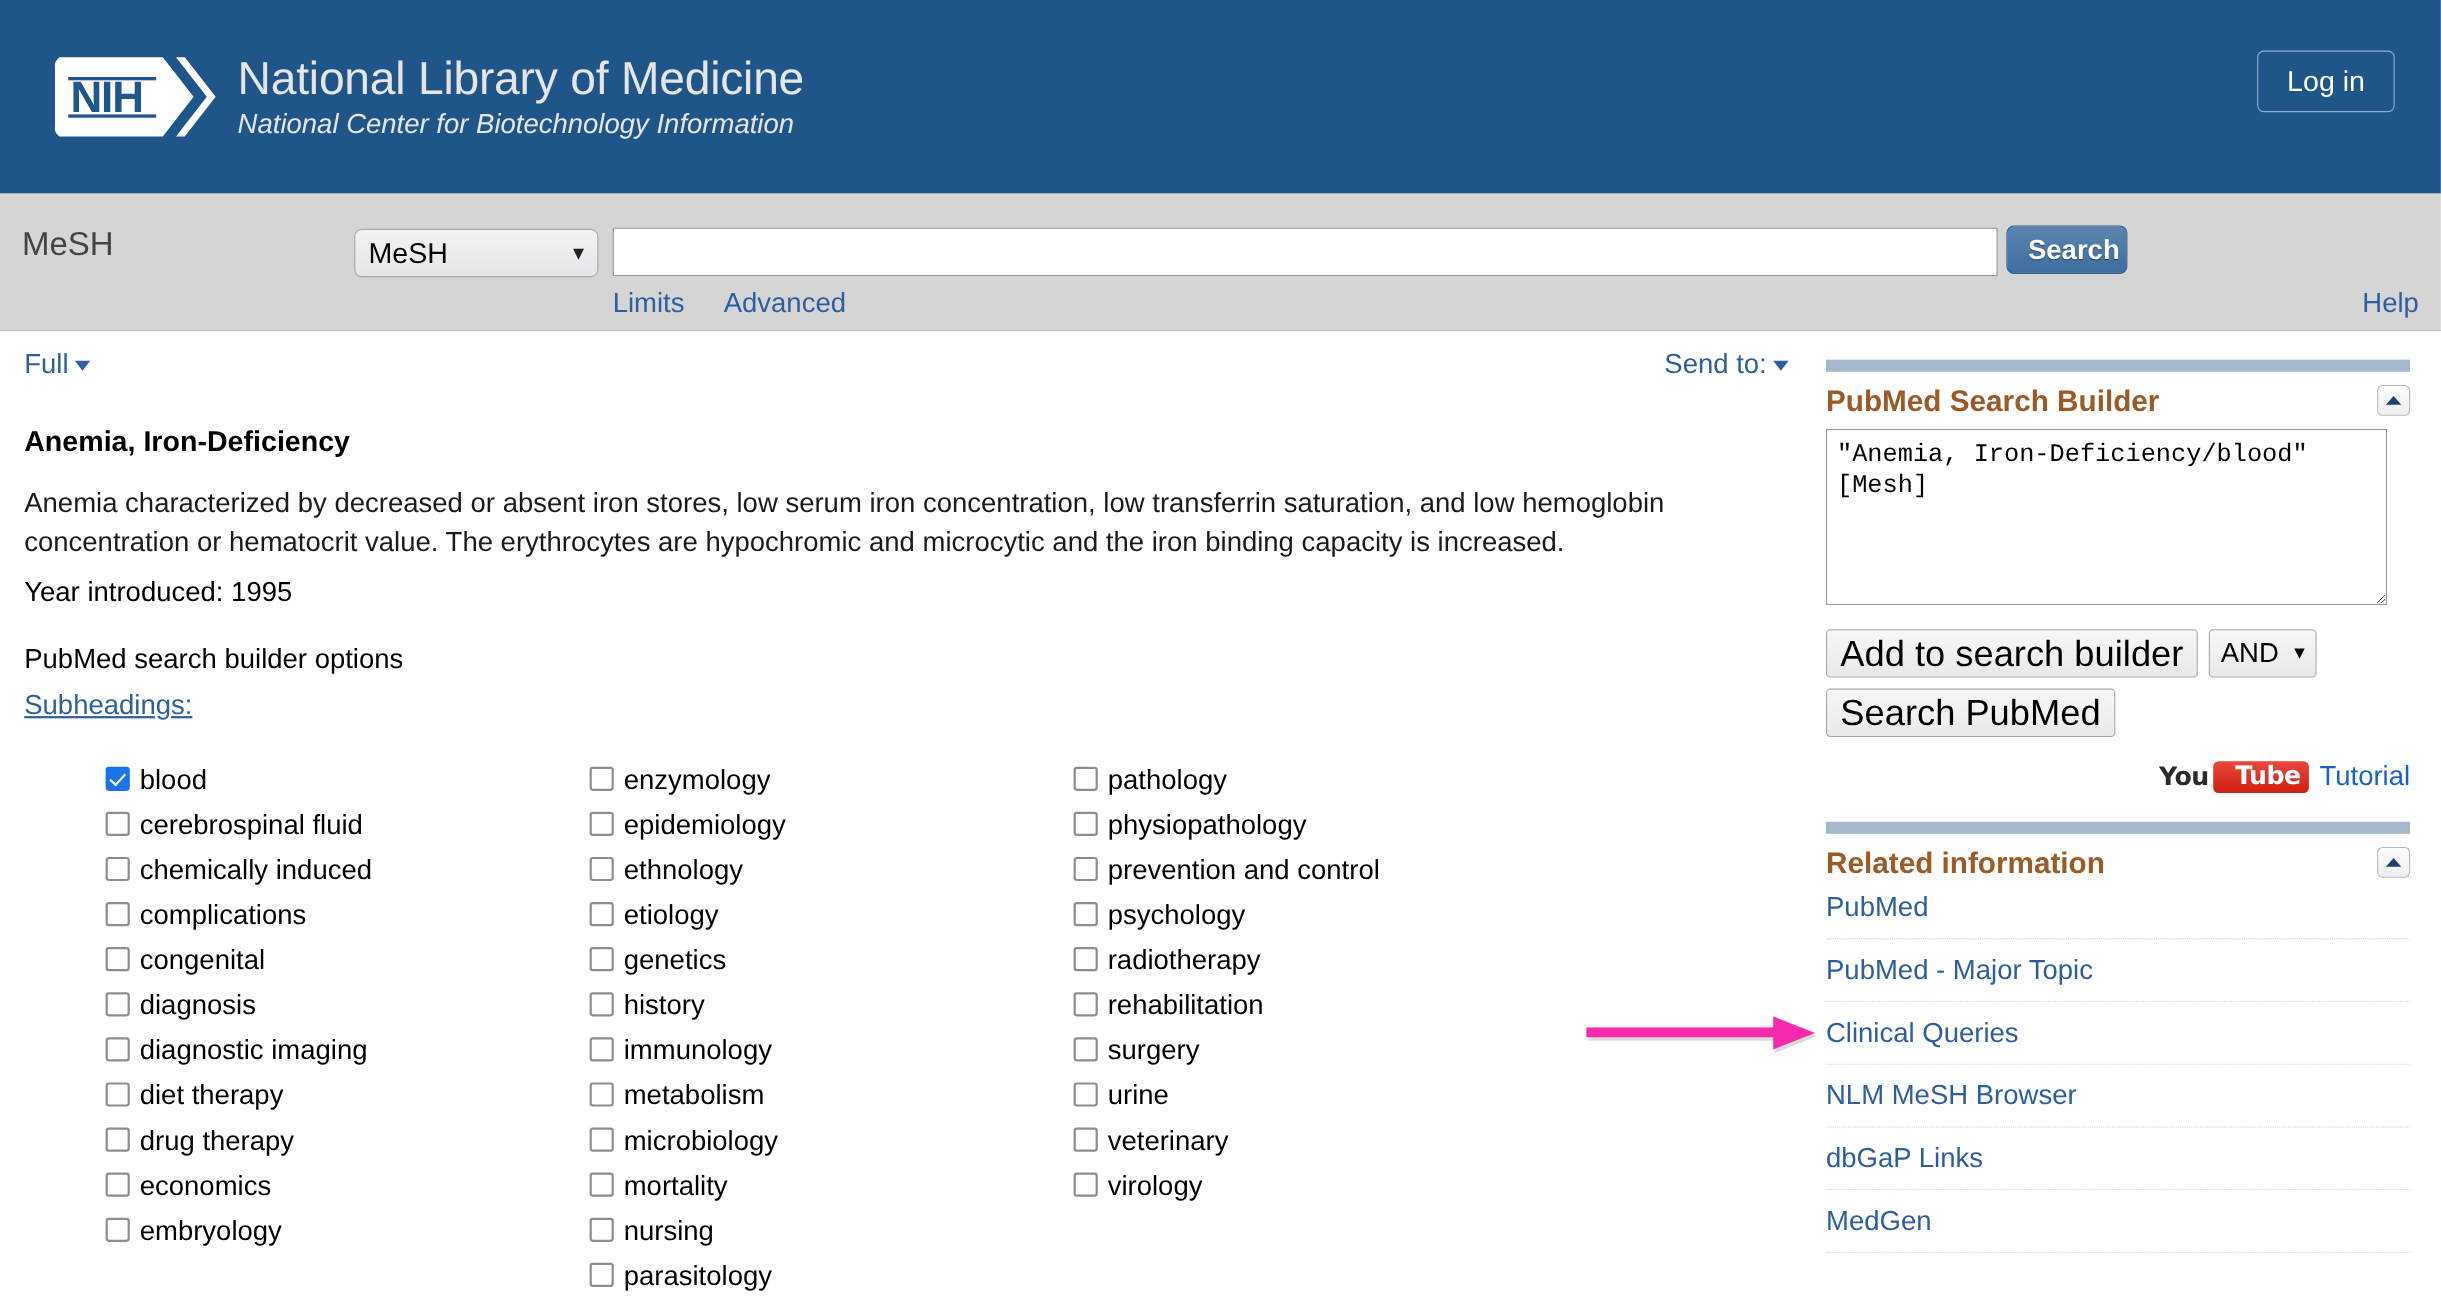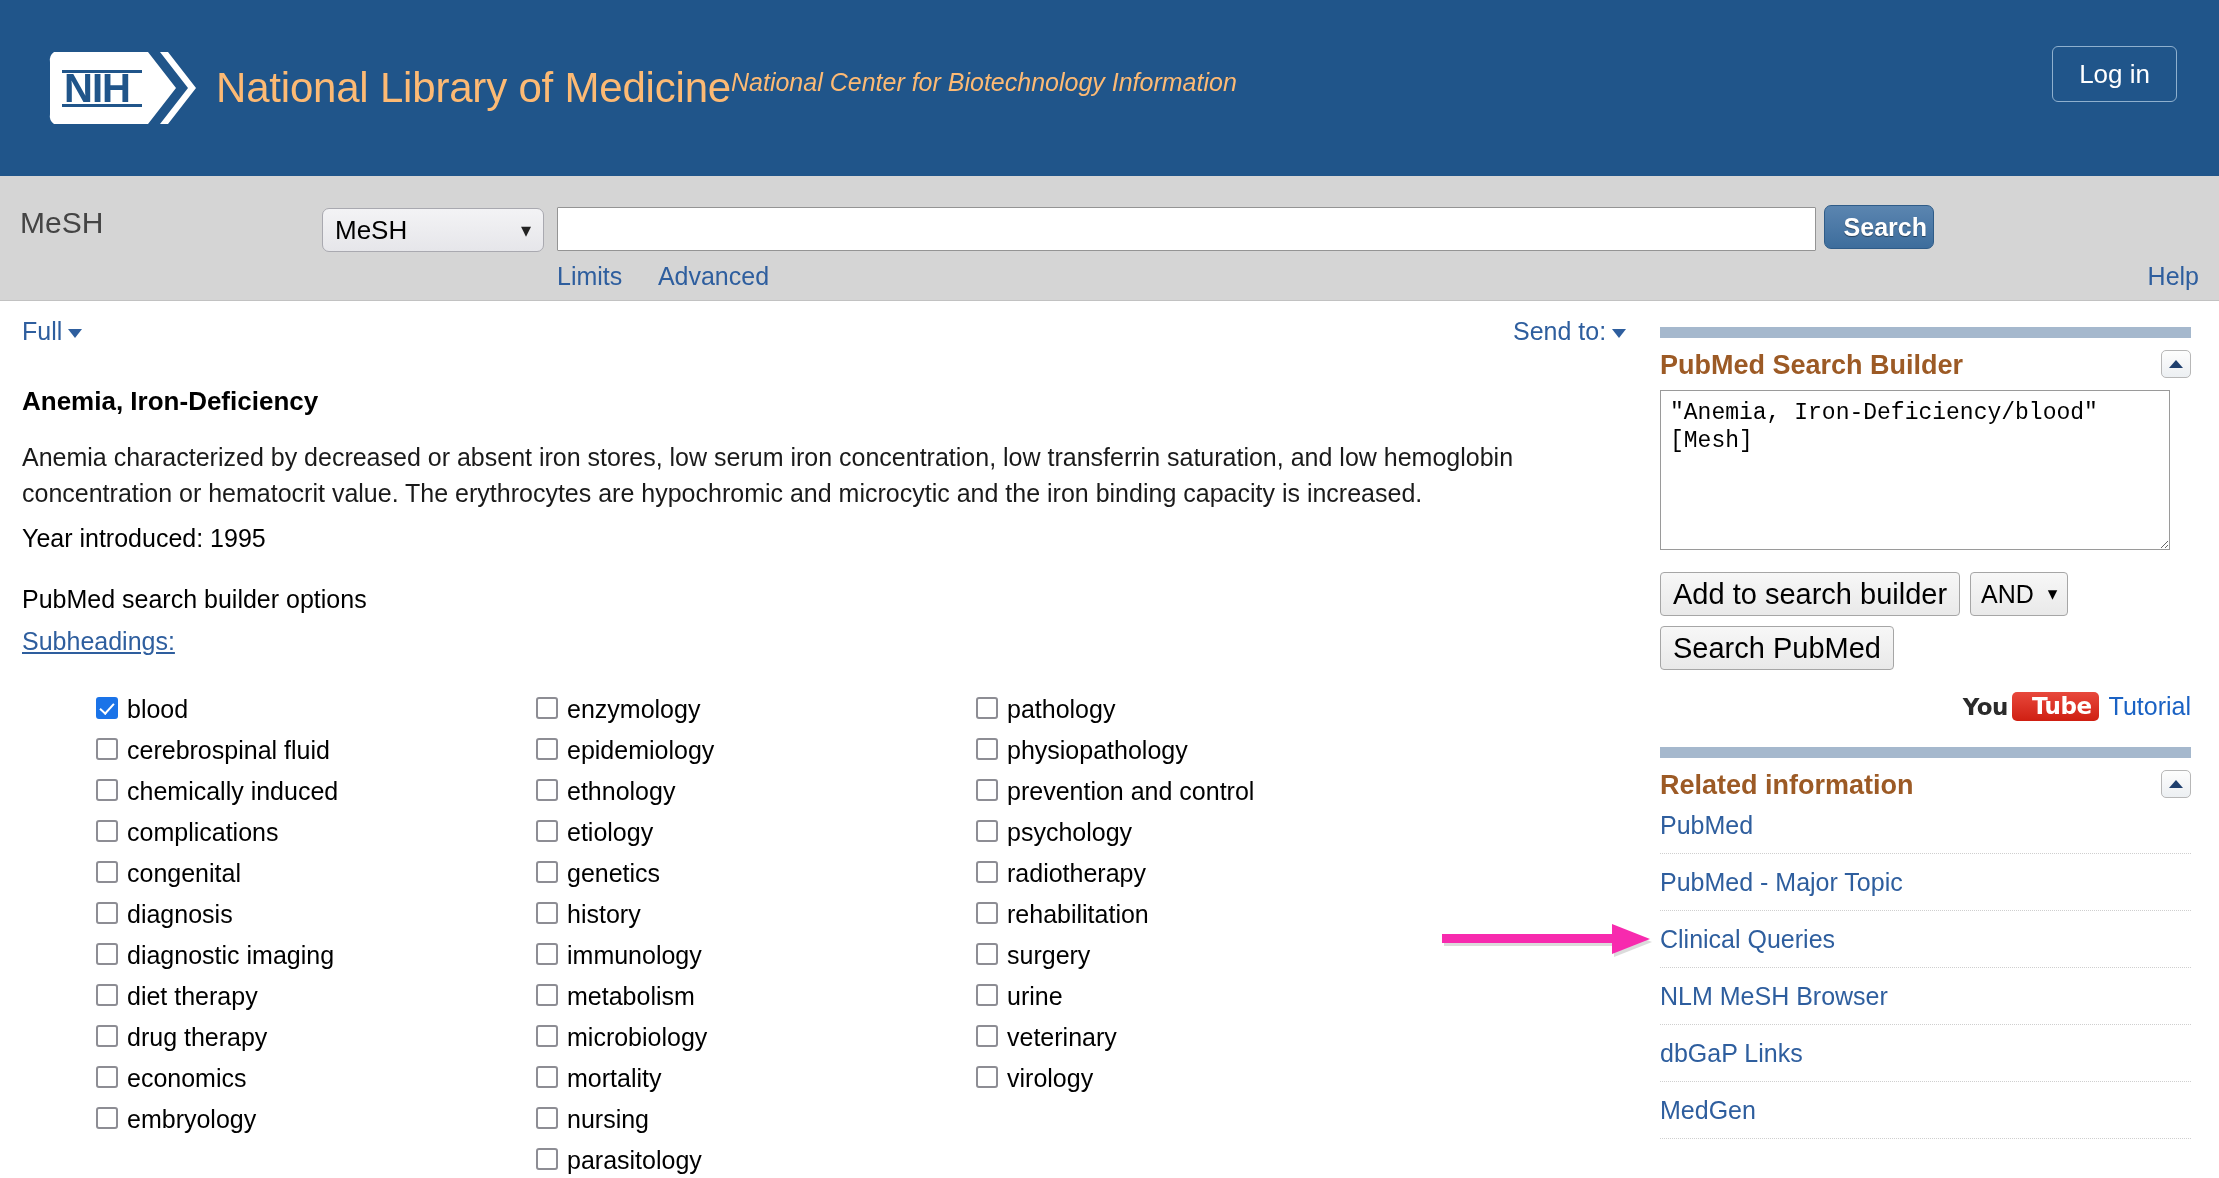--- a/index.html
+++ b/index.html
@@ -32,23 +32,23 @@
     align-items: center;
   }
   .nih-mark {
     width: 160px;
     height: 100px;
     flex: 0 0 auto;
     margin-right: 14px;
   }
   .nih-titles {
     display: flex;
-    flex-direction: row;
+    flex-direction: column;
     justify-content: center;
-    color: #fdba74;
+    color: #e5e5e5;
   }
   .nlm-title {
     font-size: 42px;
     line-height: 48px;
     font-weight: 400;
     letter-spacing: -0.2px;
     white-space: nowrap;
   }
   .ncbi-subtitle {
     font-size: 25px;
@@ -349,21 +349,21 @@
   .builder-actions {
     margin-top: 22px;
     display: flex;
     align-items: center;
     gap: 0;
   }
   .ui-btn {
     background: linear-gradient(#f7f7f7, #e9e9e9);
     border: 1px solid #a6a6a6;
     border-radius: 4px;
-    font-size: 29px;
+    font-size: 33px;
     line-height: 30px;
     padding: 6px 12px;
     color: #000;
     cursor: pointer;
     font-family: "Liberation Sans", sans-serif;
     white-space: nowrap;
   }
   .bool-select {
     margin-left: 10px;
     background: linear-gradient(#f7f7f7, #e9e9e9);

